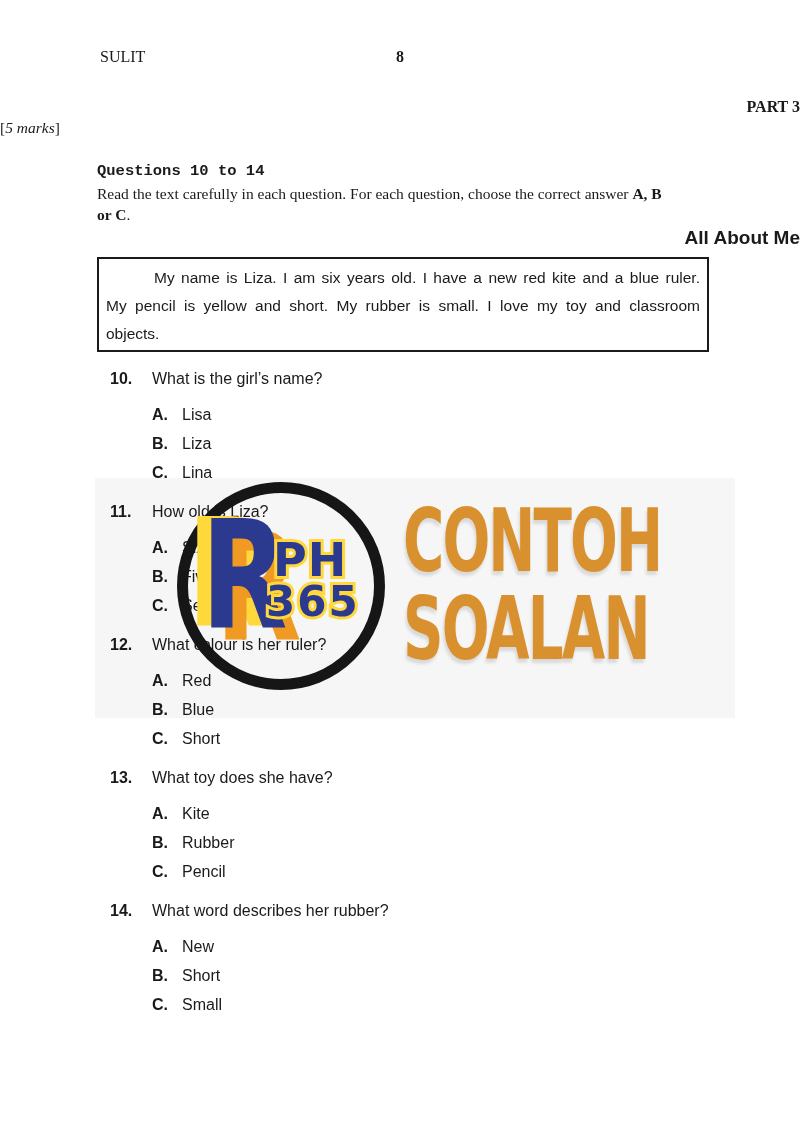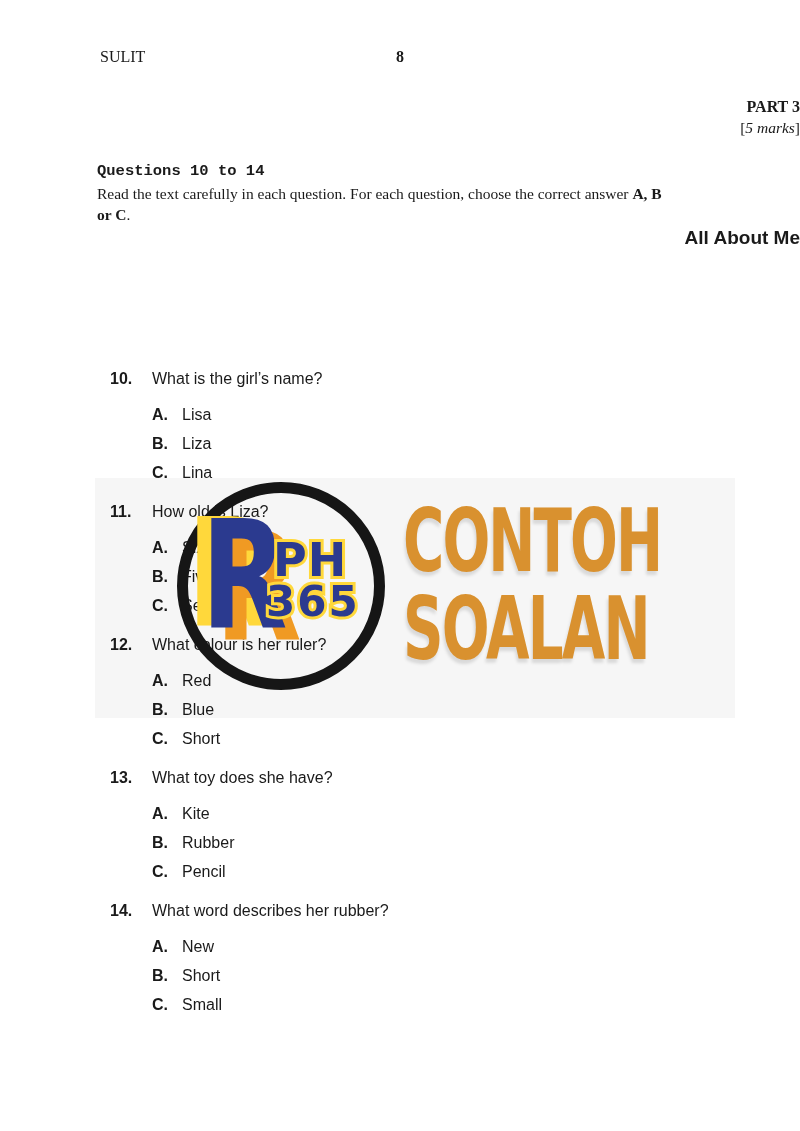--- a/index.html
+++ b/index.html
@@ -21,21 +21,21 @@
     position:absolute;left:0;top:48px;width:800px;
     text-align:center;
     font-family:"Liberation Serif", serif;
     font-weight:bold;font-size:16px;
   }
   .part-title{
     position:absolute;left:0;top:98px;width:800px;text-align:right;
     font-family:"Liberation Serif", serif;font-weight:bold;font-size:16px;
   }
   .marks-line{
-    position:absolute;left:0;top:119px;width:800px;text-align:right;
+    position:absolute;left:0;top:119px;width:800px;text-align:left;
     font-family:"Liberation Serif", serif;font-size:15.5px;
   }
   .marks-line .it{font-style:italic;}
   
   .q-range{
     position:absolute;left:97px;top:162px;
     font-family:Liberation Mono, monospace;font-weight:bold;font-size:15.5px;
   }
   .instr{
     position:absolute;left:97px;top:183px;width:620px;
@@ -108,20 +108,25 @@
   <div class="hdr-left">SULIT</div>
   <div class="hdr-page-num">8</div>
 
   <div class="part-title">PART 3</div>
   <div class="marks-line"><span>[</span><span class="it">5 marks</span><span>]</span></div>
 
   <div class="q-range">Questions 10 to 14</div>
   <div class="instr"><span>Read the text carefully in each question. For each question, choose the correct answer </span><b>A, B</b><br><b>or C</b><span>.</span></div>
 
   <div class="passage-title">All About Me</div>
+  <div class="passage-box">
+    <div class="p-line1">My name is Liza. I am six years old. I have a new red kite and a blue ruler.</div>
+    <div class="p-line2">My pencil is yellow and short. My rubber is small. I love my toy and classroom</div>
+    <div class="p-line3">objects.</div>
+  </div>
 
   <div class="questions" id="questions">
     <div class="q-block">
       <div class="q-row">
         <span class="q-num">10.</span>
         <span class="q-text">What is the girl’s name?</span>
       </div>
       <div class="q-opts">
         <div class="opt-row">
           <span class="opt-letter">A.</span>

